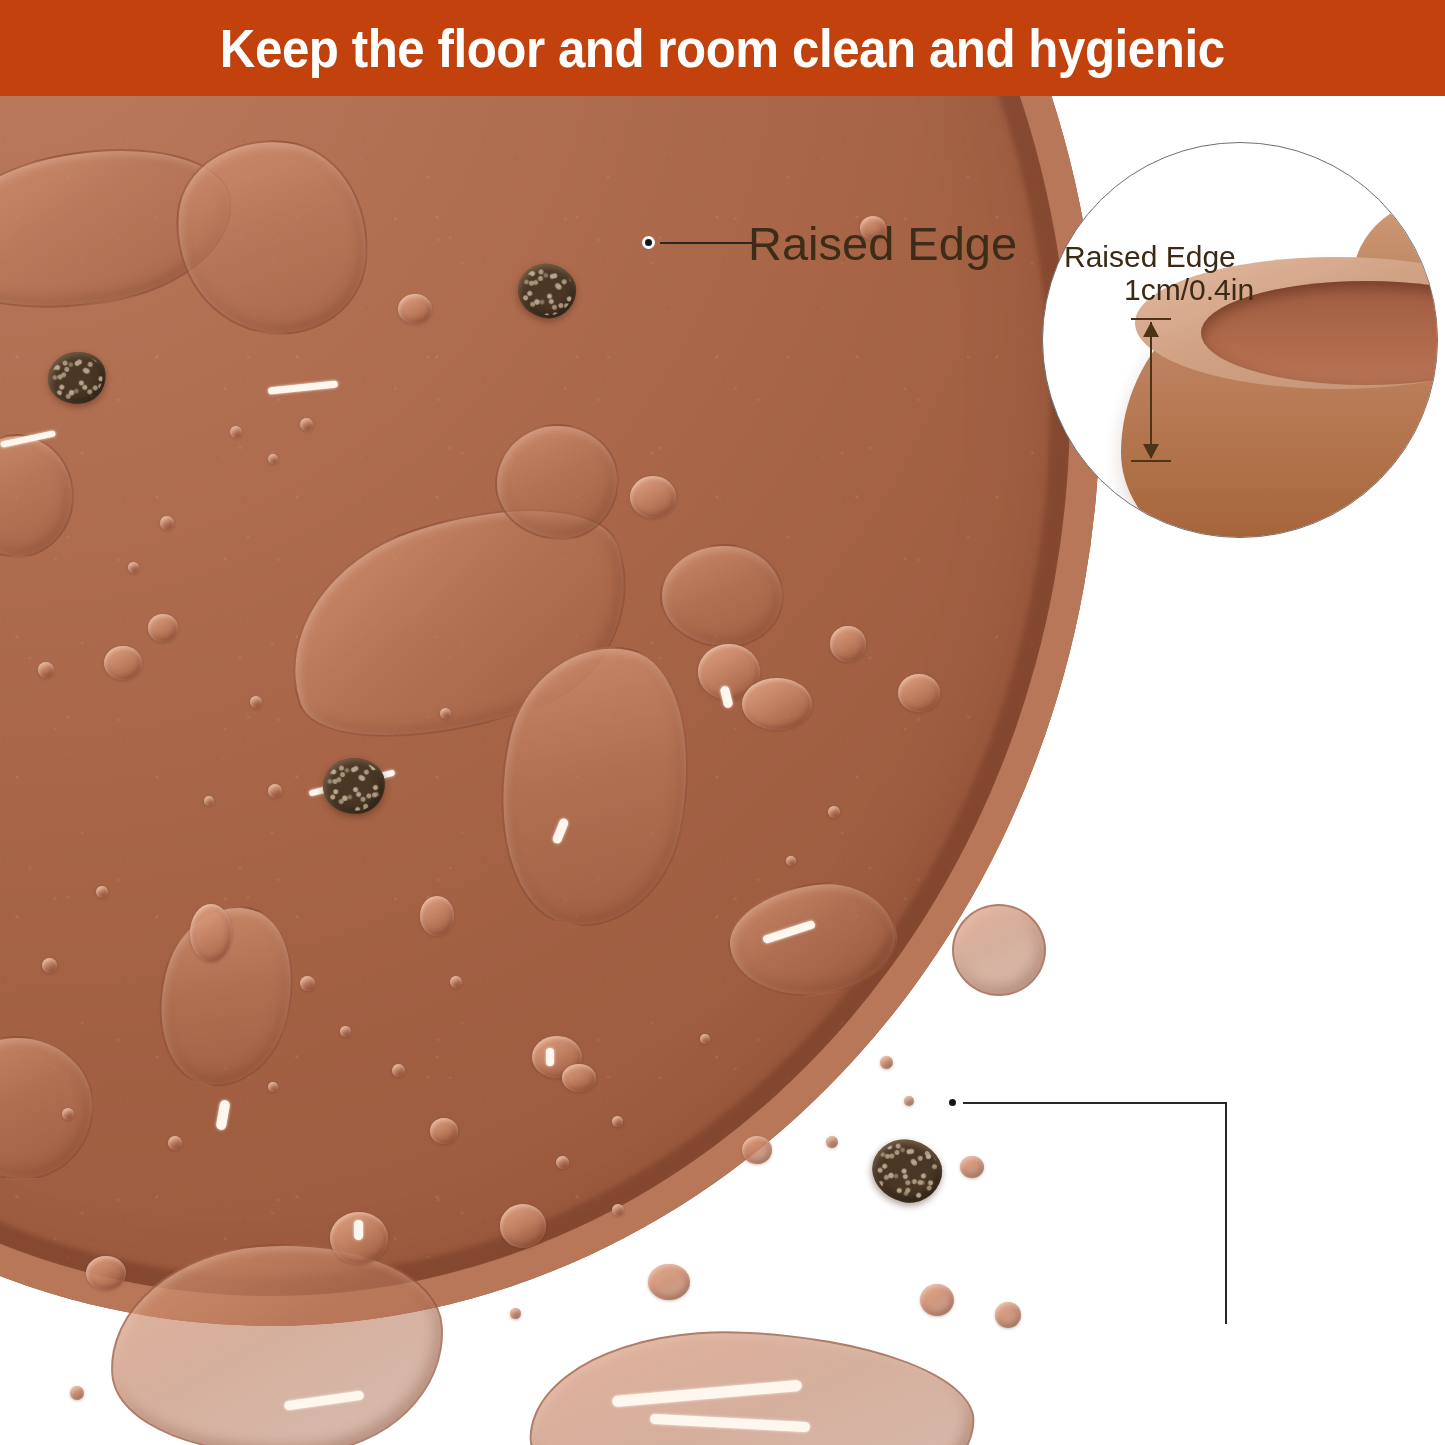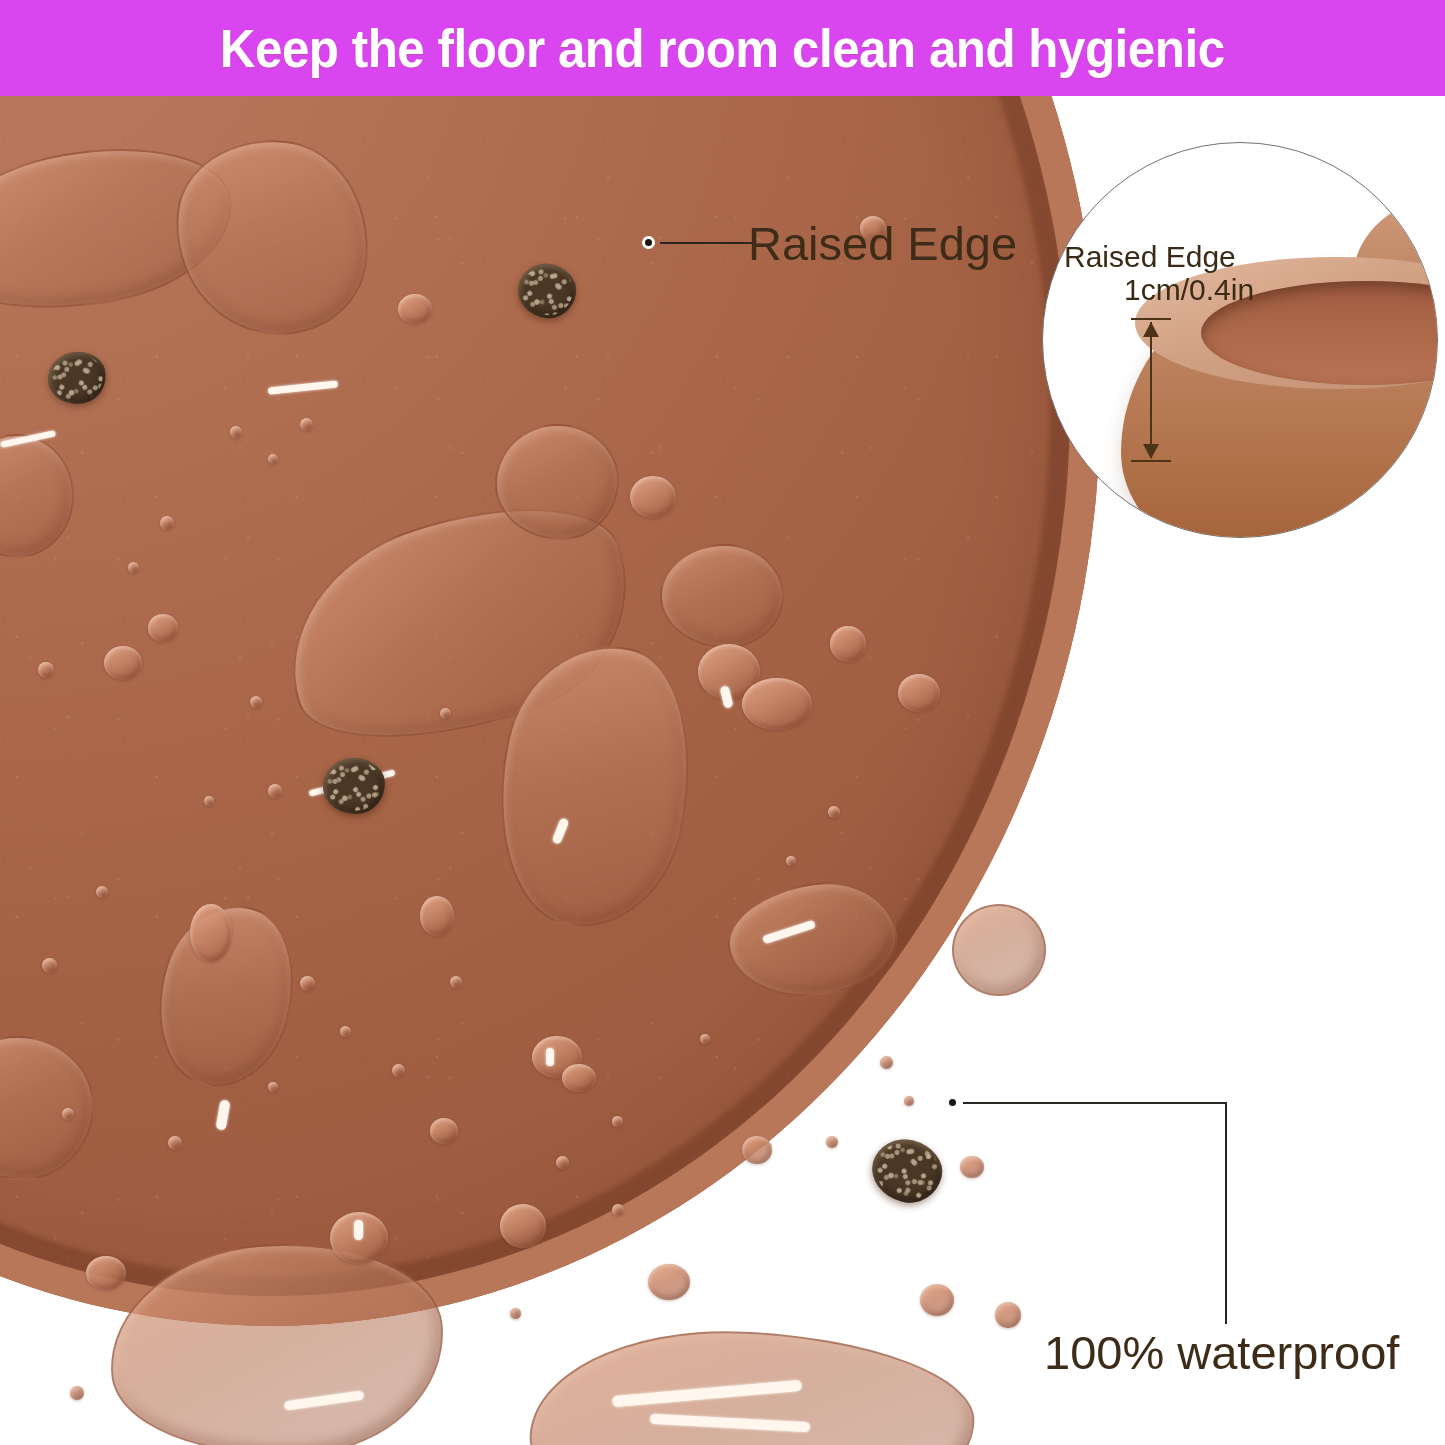--- a/index.html
+++ b/index.html
@@ -18,21 +18,21 @@
     background: #ffffff;
     overflow: hidden;
   }
 
   
   .banner {
     position: absolute;
     left: 0; top: 0;
     width: 1445px;
     height: 96px;
-    background: #d946ef;
+    background: #c2410c;
     display: flex;
     align-items: center;
     justify-content: center;
     z-index: 40;
   }
   .banner-text {
     color: #ffffff;
     font-family: "Liberation Sans", sans-serif;
     font-size: 53px;
     font-weight: bold;
@@ -401,21 +401,20 @@
 
   </div>
 
   <div class="leader-dot" style="left:642px; top:236px;"></div>
   <div class="leader-line" style="left:660px; top:242px; width:95px; height:2px;"></div>
   <div class="callout-text" id="raised-edge-label">Raised Edge</div>
 
   <div class="leader-dot" style="left:946px; top:1096px;"></div>
   <div class="leader-line" style="left:963px; top:1102px; width:264px; height:2px;"></div>
   <div class="leader-line" style="left:1225px; top:1102px; width:2px; height:222px;"></div>
-  <div class="callout-text" id="waterproof-label">100% waterproof</div>
 
   <div class="inset">
     <div class="inset-bowl">
       <div class="inset-bowl-far"></div>
       <div class="inset-bowl-top">
         <div class="inset-bowl-inner"></div>
       </div>
     </div>
     <div class="inset-shadow"></div>
   </div>

